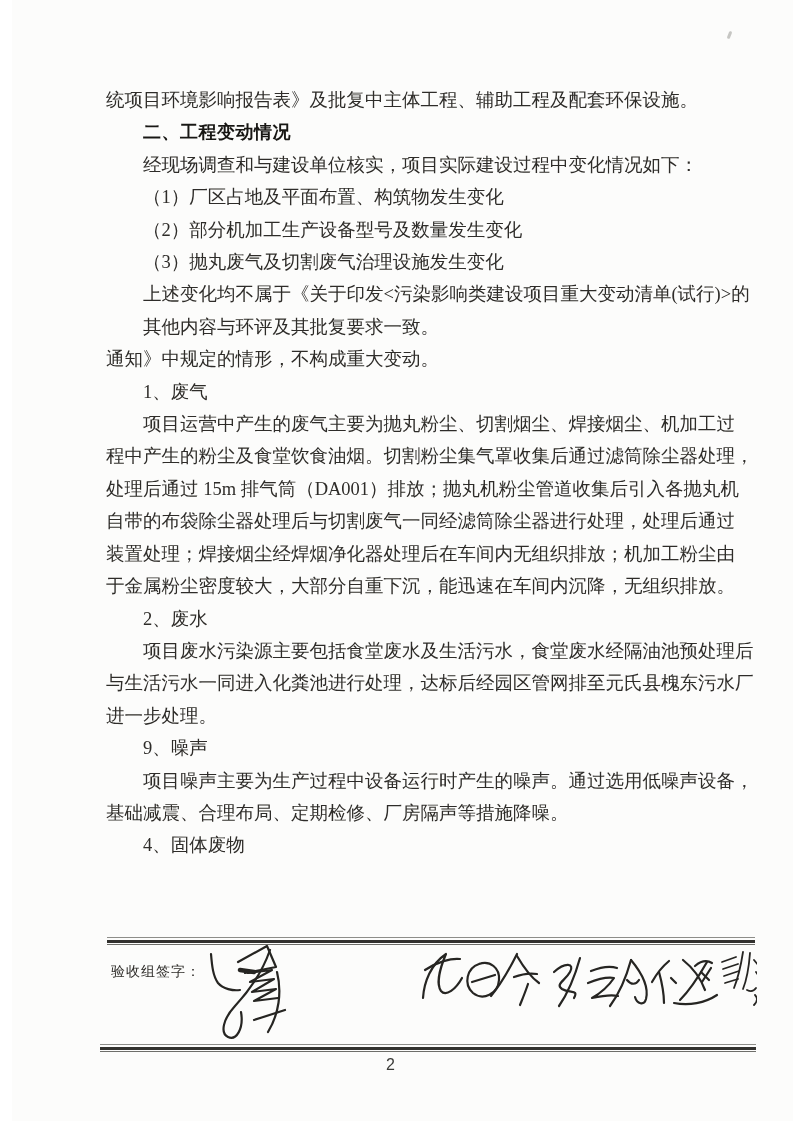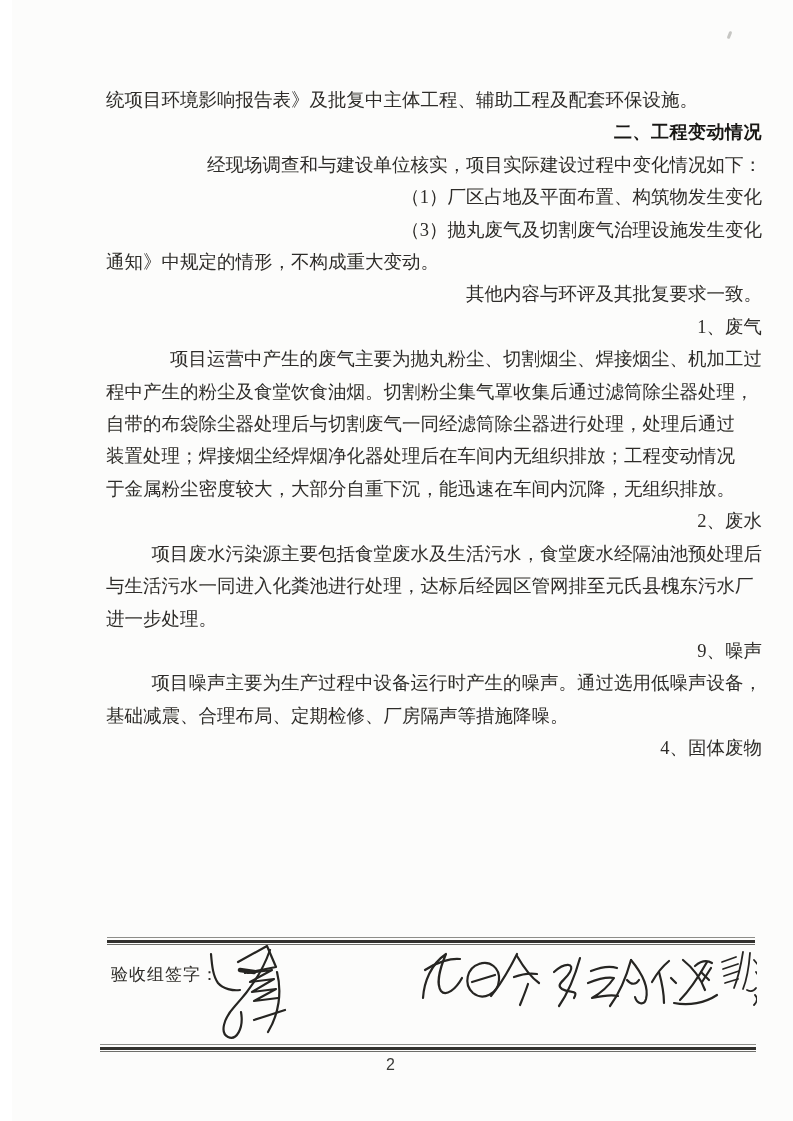--- a/index.html
+++ b/index.html
@@ -16,21 +16,21 @@
   .content {
     position:absolute;
     left:94px; top:84px; width:656px;
   }
   .line {
     font-size:18.5px;
     line-height:32.4px;
     white-space:nowrap;
     color:#2e2c29;
   }
-  .line.indent { padding-left:37px;text-align:right; }
+  .line.indent { padding-left:37px; }
   .line.heading {
     font-weight:700;
     color:#181714;
     font-family:"Liberation Sans","DejaVu Sans",sans-serif;
     font-size:18px;
     letter-spacing:0.5px;
   }
   
   .rule {
     position:absolute; height:9px;
@@ -39,21 +39,21 @@
       transparent 1.3px, transparent 3.2px,
       #32312e 3.2px, #32312e 5.7px,
       transparent 5.7px, transparent 7px,
       #6e6e6a 7px, #6e6e6a 8.1px,
       transparent 8.1px);
   }
   .rule-top { left:95px; top:937px; width:648px; }
   .rule-bottom { left:88px; top:1044px; width:656px; }
   .sig-label {
     position:absolute; left:99px; top:963px;
-    font-size:17px; letter-spacing:1px; color:#2e2c29;
+    font-size:14px; letter-spacing:1px; color:#2e2c29;
   }
   .sig-svg { position:absolute; left:95px; top:940px; }
   .page-number {
     position:absolute; left:0; top:1056px; width:757px;
     text-align:center;
     font-size:16px;
     font-family:"Liberation Sans","DejaVu Sans",sans-serif;
     color:#3a3a37;
   }
   .speck-a {
@@ -74,28 +74,31 @@
 <div class="page">
 
   <div class="speck-a"></div>
   <div class="speck-b"></div>
 
   <div class="content">
       <div class="line flush">统项目环境影响报告表》及批复中主体工程、辅助工程及配套环保设施。</div>
       <div class="line heading indent">二、工程变动情况</div>
       <div class="line indent">经现场调查和与建设单位核实，项目实际建设过程中变化情况如下：</div>
       <div class="line indent">（1）厂区占地及平面布置、构筑物发生变化</div>
+      <div class="line indent">（2）部分机加工生产设备型号及数量发生变化</div>
       <div class="line indent">（3）抛丸废气及切割废气治理设施发生变化</div>
+      <div class="line indent">上述变化均不属于《关于印发&lt;污染影响类建设项目重大变动清单(试行)&gt;的</div>
+      <div class="line indent">其他内容与环评及其批复要求一致。</div>
       <div class="line flush">通知》中规定的情形，不构成重大变动。</div>
-      <div class="line indent">其他内容与环评及其批复要求一致。</div>
       <div class="line indent">1、废气</div>
       <div class="line indent">项目运营中产生的废气主要为抛丸粉尘、切割烟尘、焊接烟尘、机加工过</div>
       <div class="line flush">程中产生的粉尘及食堂饮食油烟。切割粉尘集气罩收集后通过滤筒除尘器处理，</div>
+      <div class="line flush">处理后通过 15m 排气筒（DA001）排放；抛丸机粉尘管道收集后引入各抛丸机</div>
       <div class="line flush">自带的布袋除尘器处理后与切割废气一同经滤筒除尘器进行处理，处理后通过</div>
-      <div class="line flush">装置处理；焊接烟尘经焊烟净化器处理后在车间内无组织排放；工程变动情况</div>
+      <div class="line flush">装置处理；焊接烟尘经焊烟净化器处理后在车间内无组织排放；机加工粉尘由</div>
       <div class="line flush">于金属粉尘密度较大，大部分自重下沉，能迅速在车间内沉降，无组织排放。</div>
       <div class="line indent">2、废水</div>
       <div class="line indent">项目废水污染源主要包括食堂废水及生活污水，食堂废水经隔油池预处理后</div>
       <div class="line flush">与生活污水一同进入化粪池进行处理，达标后经园区管网排至元氏县槐东污水厂</div>
       <div class="line flush">进一步处理。</div>
       <div class="line indent">9、噪声</div>
       <div class="line indent">项目噪声主要为生产过程中设备运行时产生的噪声。通过选用低噪声设备，</div>
       <div class="line flush">基础减震、合理布局、定期检修、厂房隔声等措施降噪。</div>
       <div class="line indent">4、固体废物</div>
     </div>

